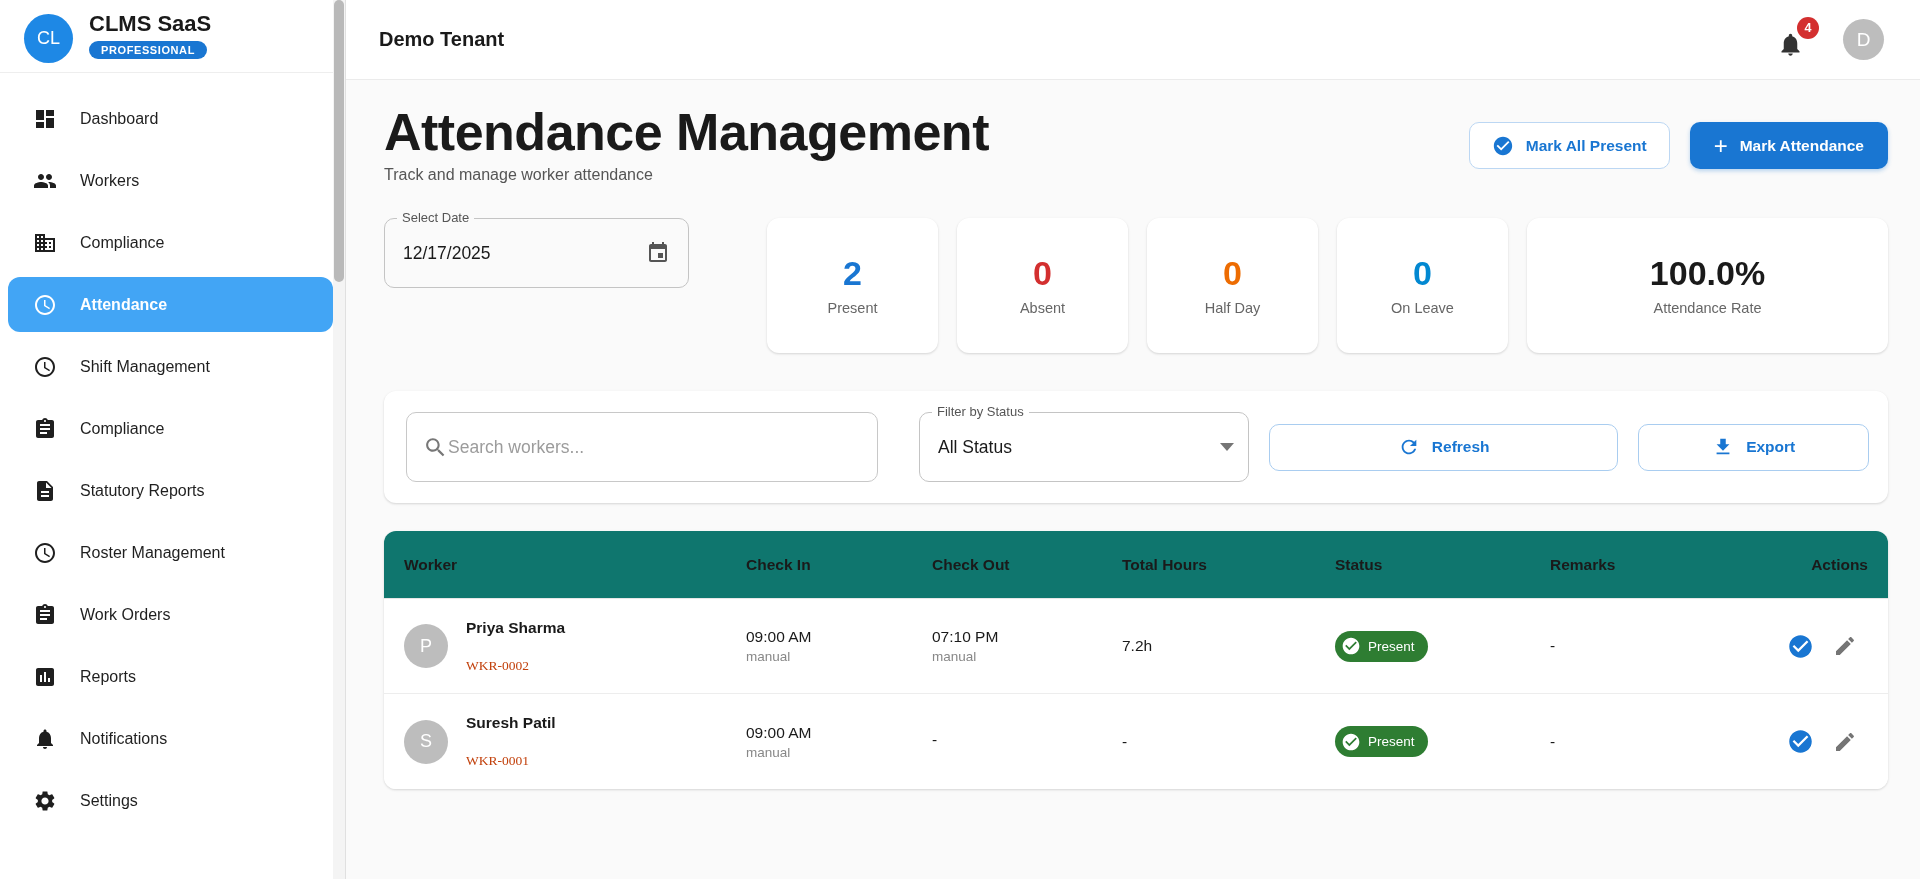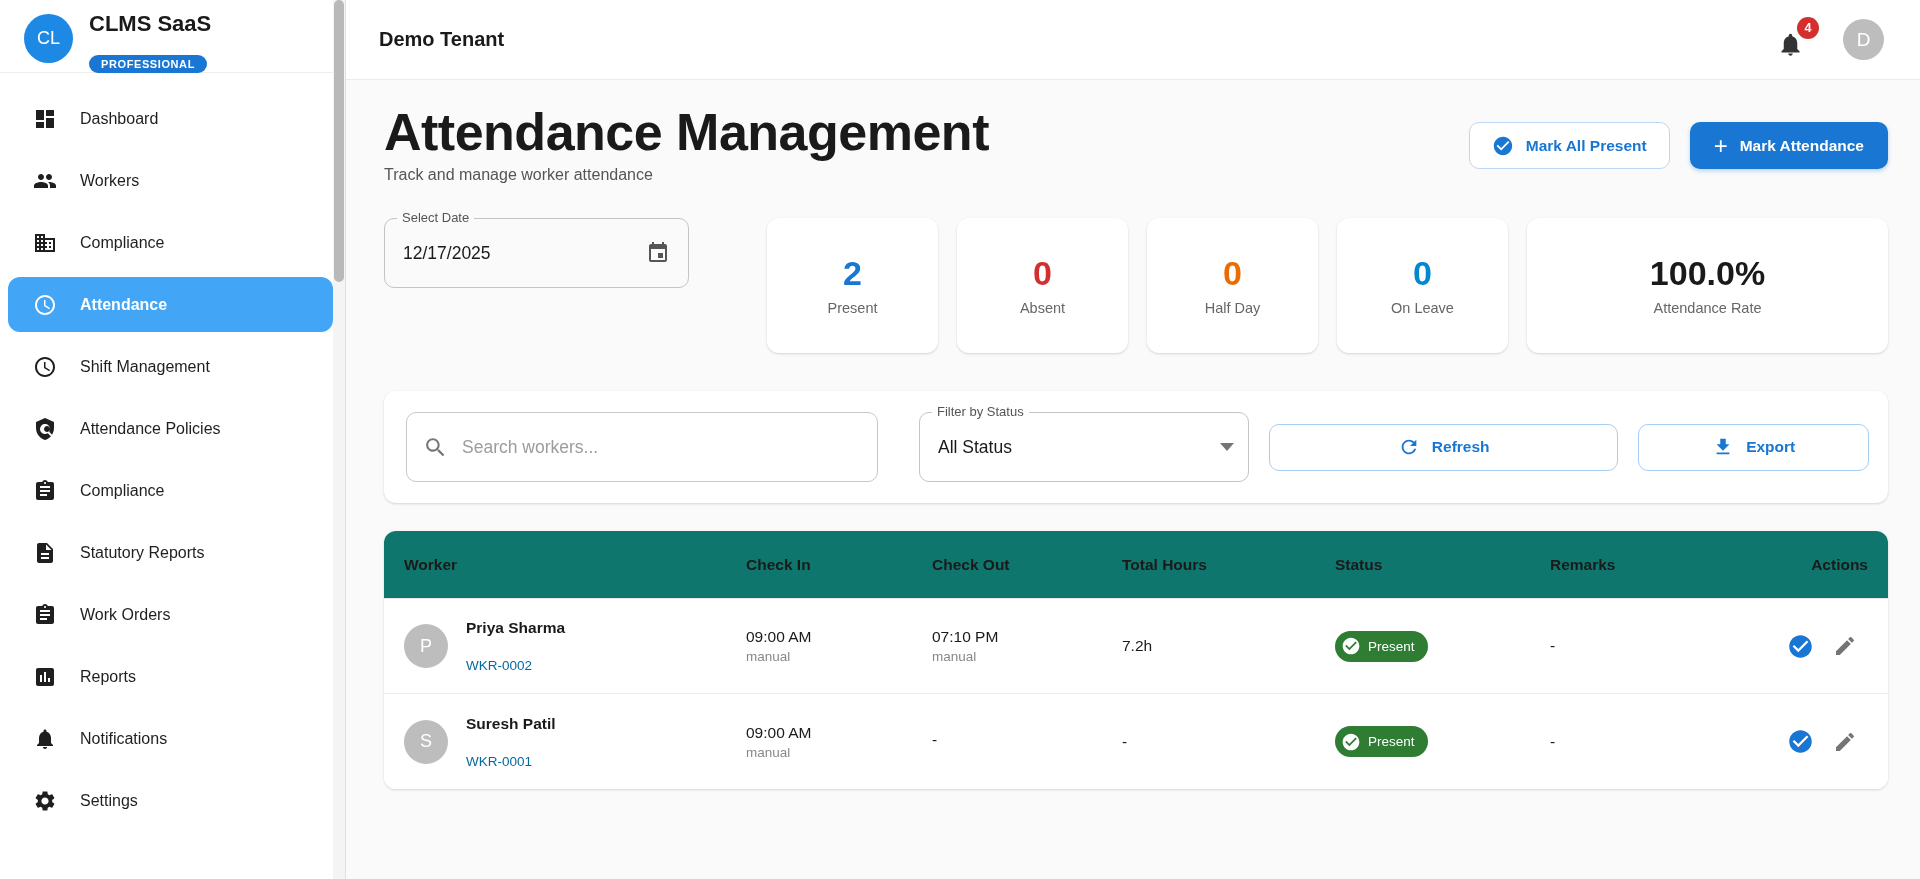--- a/index.html
+++ b/index.html
@@ -29,21 +29,21 @@
   }
   .brand-avatar {
     width:49px; height:49px; border-radius:50%; background:#1e88e5; color:#fff;
     display:flex; align-items:center; justify-content:center;
     font-size:18px; font-weight:500; margin-top:4px;
   }
   .brand-text { display:flex; flex-direction:column; }
   .brand-name { font-size:22px; font-weight:700; color:#1a1a1a; line-height:1.3; }
   .brand-badge {
     background:#1976d2; color:#fff; font-size:11px; font-weight:700;
-    letter-spacing:.6px; border-radius:11px; padding:3px 12px; width:max-content; margin-top:16px;
+    letter-spacing:.6px; border-radius:11px; padding:3px 12px; width:max-content; margin-top:2px;
   }
   .nav { padding:18px 12px 0 8px; display:flex; flex-direction:column; gap:7px; }
   .nav-item {
     display:flex; align-items:center; gap:23px; height:55px;
     padding:0 0 0 25px; border-radius:12px; cursor:pointer; color:#1f1f1f;
   }
   .nav-item .nav-icon { width:24px; height:24px; color:#1f1f1f; }
   .nav-item .nav-label { font-size:16px; }
   .nav-item.active { background:#42a5f5; color:#ffffff; }
   .nav-item.active .nav-icon { color:#ffffff; }
@@ -108,21 +108,21 @@
   .stat-label { font-size:14.5px; color:#666; }
 
   
   .filter-card {
     margin-top:38px; background:#fff; border-radius:12px;
     box-shadow:0 1px 3px rgba(0,0,0,.1), 0 1px 2px rgba(0,0,0,.06);
     height:112px; display:flex; align-items:center; padding:0 19px 0 22px; gap:20px;
   }
   .search-field {
     width:472px; height:70px; border:1px solid #c8c8c8; border-radius:10px;
-    display:flex; align-items:center; padding:0 16px; gap:14px;
+    display:flex; align-items:center; padding:0 16px; 
   }
   .search-field svg { width:25px; height:25px; color:#777; }
   .search-field input {
     border:none; outline:none; flex:1; font-size:17.5px; font-family:inherit;
     color:#1a1a1a; background:transparent;
   }
   .search-field input::placeholder { color:#9c9c9c; }
   .select-field {
     position:relative; width:330px; height:70px; border:1px solid #c4c4c4;
     border-radius:10px; display:flex; align-items:center; padding:0 14px 0 18px;
@@ -150,21 +150,21 @@
   .th { font-size:15.5px; font-weight:700; color:#1a1a1a; }
   .th.actions, .td.actions { text-align:right; }
   .trow { height:95px; border-bottom:1px solid #ededed; background:#fff; }
   .trow:last-child { border-bottom:none; }
   .worker-cell { display:flex; align-items:center; gap:18px; }
   .row-avatar {
     width:44px; height:44px; border-radius:50%; background:#bdbdbd; color:#fff;
     font-size:18px; display:flex; align-items:center; justify-content:center; flex-shrink:0;
   }
   .worker-name { font-size:15.5px; font-weight:700; }
-  .worker-code { font-size:13.5px; color:#0369a1; margin-top:21px; }
+  .worker-code { font-size:13.5px; color:#c2410c; margin-top:21px;font-family:Liberation Serif, serif; }
   .t-main { font-size:15.5px; }
   .t-sub { font-size:13.5px; color:#888; margin-top:3px; }
   .chip {
     display:inline-flex; align-items:center; gap:7px; background:#2e7d32; color:#fff;
     height:31px; border-radius:16px; padding:0 13px 0 6px; font-size:13.5px; font-weight:500;
   }
   .chip svg { width:20px; height:20px; }
   .actions-cell { display:flex; justify-content:flex-end; align-items:center; gap:19px; padding-right:8px; }
   .icon-btn { width:27px; height:27px; cursor:pointer; border:none; background:transparent; padding:0; }
   .icon-btn.check { color:#1976d2; }
@@ -220,40 +220,40 @@
       <span class="nav-icon">
           <svg viewBox="0 0 24 24" fill="currentColor">
             <path d="M11.99 2C6.47 2 2 6.48 2 12s4.47 10 9.99 10C17.52 22 22 17.52 22 12S17.52 2 11.99 2zM12 20c-4.42 0-8-3.58-8-8s3.58-8 8-8 8 3.58 8 8-3.58 8-8 8zm.5-13H11v6l5.25 3.15.75-1.23-4.5-2.67z"></path>
           </svg>
         </span>
       <span class="nav-label">Shift Management</span>
     </div>
     <div class="nav-item">
       <span class="nav-icon">
           <svg viewBox="0 0 24 24" fill="currentColor">
-            <path d="M21 5l-9-4L3 5v6c0 5.55 3.84 10.74 9 12 2.3-.56 4.33-1.9 5.88-3.71l-3.12-3.12c-1.94 1.29-4.58 1.07-6.29-.64-1.95-1.95-1.95-5.12 0-7.07 1.95-1.95 5.12-1.95 7.07 0 1.71 1.71 1.92 4.35.64 6.29l2.9 2.9C20.29 15.69 21 13.38 21 11V5zm-9.1 9.1c1.16 1.16 3.04 1.16 4.2 0 1.16-1.16 1.16-3.04 0-4.2-1.16-1.16-3.04-1.16-4.2 0-1.16 1.16-1.16 3.04 0 4.2z"></path>
-          </svg>
-        </span>
-      <span class="nav-label">Attendance Policies</span>
-    </div>
-    <div class="nav-item">
-      <span class="nav-icon">
-          <svg viewBox="0 0 24 24" fill="currentColor">
             <path d="M19 3h-4.18C14.4 1.84 13.3 1 12 1c-1.3 0-2.4.84-2.82 2H5c-1.1 0-2 .9-2 2v14c0 1.1.9 2 2 2h14c1.1 0 2-.9 2-2V5c0-1.1-.9-2-2-2zm-7 0c.55 0 1 .45 1 1s-.45 1-1 1-1-.45-1-1 .45-1 1-1zm2 14H7v-2h7v2zm3-4H7v-2h10v2zm0-4H7V7h10v2z"></path>
           </svg>
         </span>
       <span class="nav-label">Compliance</span>
     </div>
     <div class="nav-item">
       <span class="nav-icon">
           <svg viewBox="0 0 24 24" fill="currentColor">
             <path d="M14 2H6c-1.1 0-1.99.9-1.99 2L4 20c0 1.1.89 2 1.99 2H18c1.1 0 2-.9 2-2V8l-6-6zm2 16H8v-2h8v2zm0-4H8v-2h8v2zm-3-5V3.5L18.5 9H13z"></path>
           </svg>
         </span>
       <span class="nav-label">Statutory Reports</span>
+    </div>
+    <div class="nav-item">
+      <span class="nav-icon">
+          <svg viewBox="0 0 24 24" fill="currentColor">
+            <path d="M11.99 2C6.47 2 2 6.48 2 12s4.47 10 9.99 10C17.52 22 22 17.52 22 12S17.52 2 11.99 2zM12 20c-4.42 0-8-3.58-8-8s3.58-8 8-8 8 3.58 8 8-3.58 8-8 8zm.5-13H11v6l5.25 3.15.75-1.23-4.5-2.67z"></path>
+          </svg>
+        </span>
+      <span class="nav-label">Roster Management</span>
     </div>
     <div class="nav-item">
       <span class="nav-icon">
           <svg viewBox="0 0 24 24" fill="currentColor">
             <path d="M19 3h-4.18C14.4 1.84 13.3 1 12 1c-1.3 0-2.4.84-2.82 2H5c-1.1 0-2 .9-2 2v14c0 1.1.9 2 2 2h14c1.1 0 2-.9 2-2V5c0-1.1-.9-2-2-2zm-7 0c.55 0 1 .45 1 1s-.45 1-1 1-1-.45-1-1 .45-1 1-1zm2 14H7v-2h7v2zm3-4H7v-2h10v2zm0-4H7V7h10v2z"></path>
           </svg>
         </span>
       <span class="nav-label">Work Orders</span>
     </div>
     <div class="nav-item">

